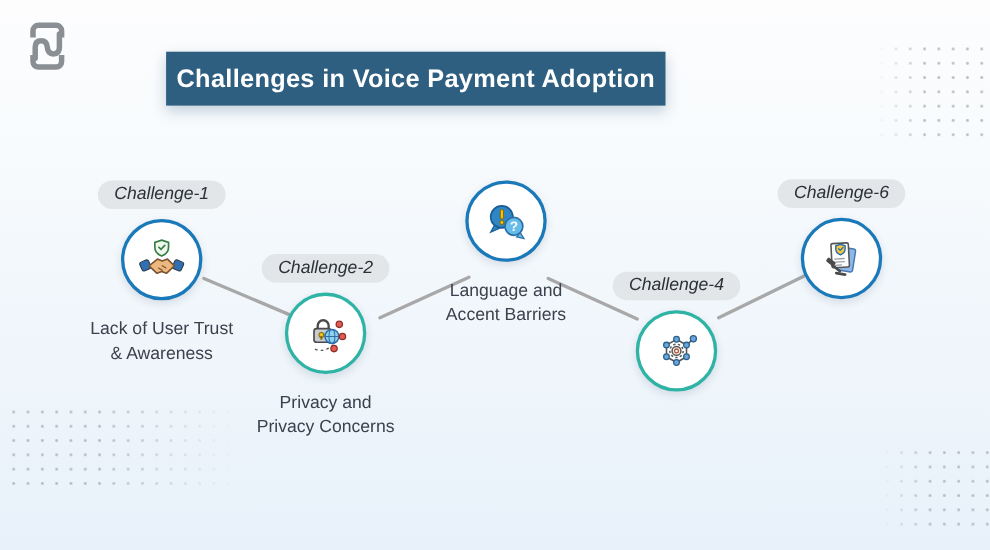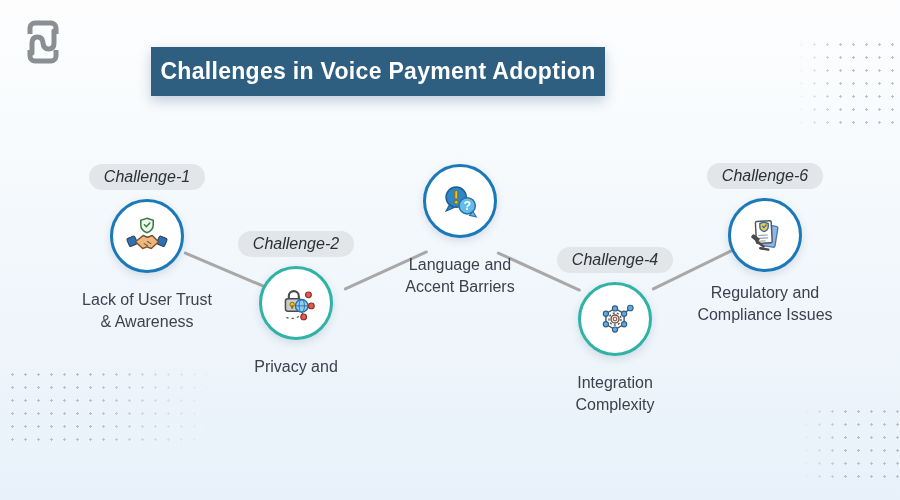--- a/index.html
+++ b/index.html
@@ -141,20 +141,21 @@
       <circle cx="30" cy="27" r="6.6" fill="#8fd0ef" stroke="#2c6fa8" stroke-width="1.5"></circle>
       <ellipse cx="30" cy="27" rx="2.8" ry="6.6" fill="none" stroke="#2c6fa8" stroke-width="1"></ellipse>
       <path d="M23.5 27h13" stroke="#2c6fa8" stroke-width="1"></path>
       <circle cx="37" cy="15.5" r="3" fill="#e05b52" stroke="#8e2f28" stroke-width="1.2"></circle>
       <circle cx="40" cy="27" r="3" fill="#e05b52" stroke="#8e2f28" stroke-width="1.2"></circle>
       <circle cx="32" cy="38.5" r="3" fill="#e05b52" stroke="#8e2f28" stroke-width="1.2"></circle>
     </svg>
   </div>
   <div class="caption">
     <span>Privacy and</span><br>
+    <span>Privacy Concerns</span>
   </div>
 </div>
 
 <div class="node n3">
   <div class="circle accent-blue">
     <svg width="46" height="46" viewBox="0 0 48 48">
       <circle cx="20" cy="20" r="10.5" fill="#2e86c6" stroke="#1b5e93" stroke-width="1.6"></circle>
       <path d="M13 28l-3.5 6.5 8-3.5z" fill="#2e86c6" stroke="#1b5e93" stroke-width="1.2"></path>
       <rect x="18.6" y="13" width="3" height="9" rx="1.5" fill="#f2c41d" stroke="#8a6d00" stroke-width="1"></rect>
       <circle cx="20.1" cy="25.3" r="1.9" fill="#f2c41d" stroke="#8a6d00" stroke-width="1"></circle>
@@ -180,37 +181,29 @@
       <circle cx="24" cy="24" r="1.8" fill="#ffffff" stroke="#b0543f" stroke-width="1.2"></circle>
       <circle cx="24" cy="13" r="2.7" fill="#6aa8dc" stroke="#2c5f8a" stroke-width="1.2"></circle>
       <circle cx="33.5" cy="18.5" r="2.7" fill="#6aa8dc" stroke="#2c5f8a" stroke-width="1.2"></circle>
       <circle cx="33.5" cy="29.5" r="2.7" fill="#6aa8dc" stroke="#2c5f8a" stroke-width="1.2"></circle>
       <circle cx="24" cy="35" r="2.7" fill="#6aa8dc" stroke="#2c5f8a" stroke-width="1.2"></circle>
       <circle cx="14.5" cy="29.5" r="2.7" fill="#6aa8dc" stroke="#2c5f8a" stroke-width="1.2"></circle>
       <circle cx="14.5" cy="18.5" r="2.7" fill="#6aa8dc" stroke="#2c5f8a" stroke-width="1.2"></circle>
       <circle cx="40" cy="12.5" r="2.9" fill="#6aa8dc" stroke="#2c5f8a" stroke-width="1.2"></circle>
     </svg>
   </div>
-  <div class="caption">
-    <span>Integration</span><br>
-    <span>Complexity</span>
-  </div>
 </div>
 
 <div class="node n5">
   <span class="pill">Challenge-6</span>
   <div class="circle accent-blue">
     <svg width="46" height="46" viewBox="0 0 48 48">
       <rect x="21" y="14" width="15" height="22" rx="2" fill="#8fb8ea" stroke="#4a77ad" stroke-width="1.4" transform="rotate(9 28.5 25)"></rect>
       <rect x="14.5" y="9.5" width="16.5" height="23" rx="1.5" fill="#fdfdfd" stroke="#555" stroke-width="1.5" transform="rotate(-3 22.7 21)"></rect>
       <path d="M17.5 24.5l9-.5M17.8 27.5l9-.5M18 30.5l6-.4" stroke="#9aa0a6" stroke-width="1.2" stroke-linecap="round"></path>
       <path d="M23 10.5l4.4 1.5v3c0 2.8-1.8 4.5-4.4 5.4-2.6-.9-4.4-2.6-4.4-5.4v-3z" fill="#f5c843" stroke="#2c6fa8" stroke-width="1.4"></path>
       <path d="M21.3 14.8l1.5 1.5 2.6-2.8" fill="none" stroke="#2c6fa8" stroke-width="1.3" stroke-linecap="round"></path>
       <rect x="9.5" y="25" width="9" height="4.5" rx="1.2" fill="#4a4a4a" transform="rotate(38 14 27.2)"></rect>
       <path d="M15.5 30.5l7 5.5" stroke="#4a4a4a" stroke-width="2.4" stroke-linecap="round"></path>
       <path d="M19 38.5l8.5 0" stroke="#4a4a4a" stroke-width="2.6" stroke-linecap="round" transform="rotate(10 23 38.5)"></path>
     </svg>
   </div>
-  <div class="caption">
-    <span>Regulatory and</span><br>
-    <span>Compliance Issues</span>
-  </div>
 </div>
 
 </body></html>

